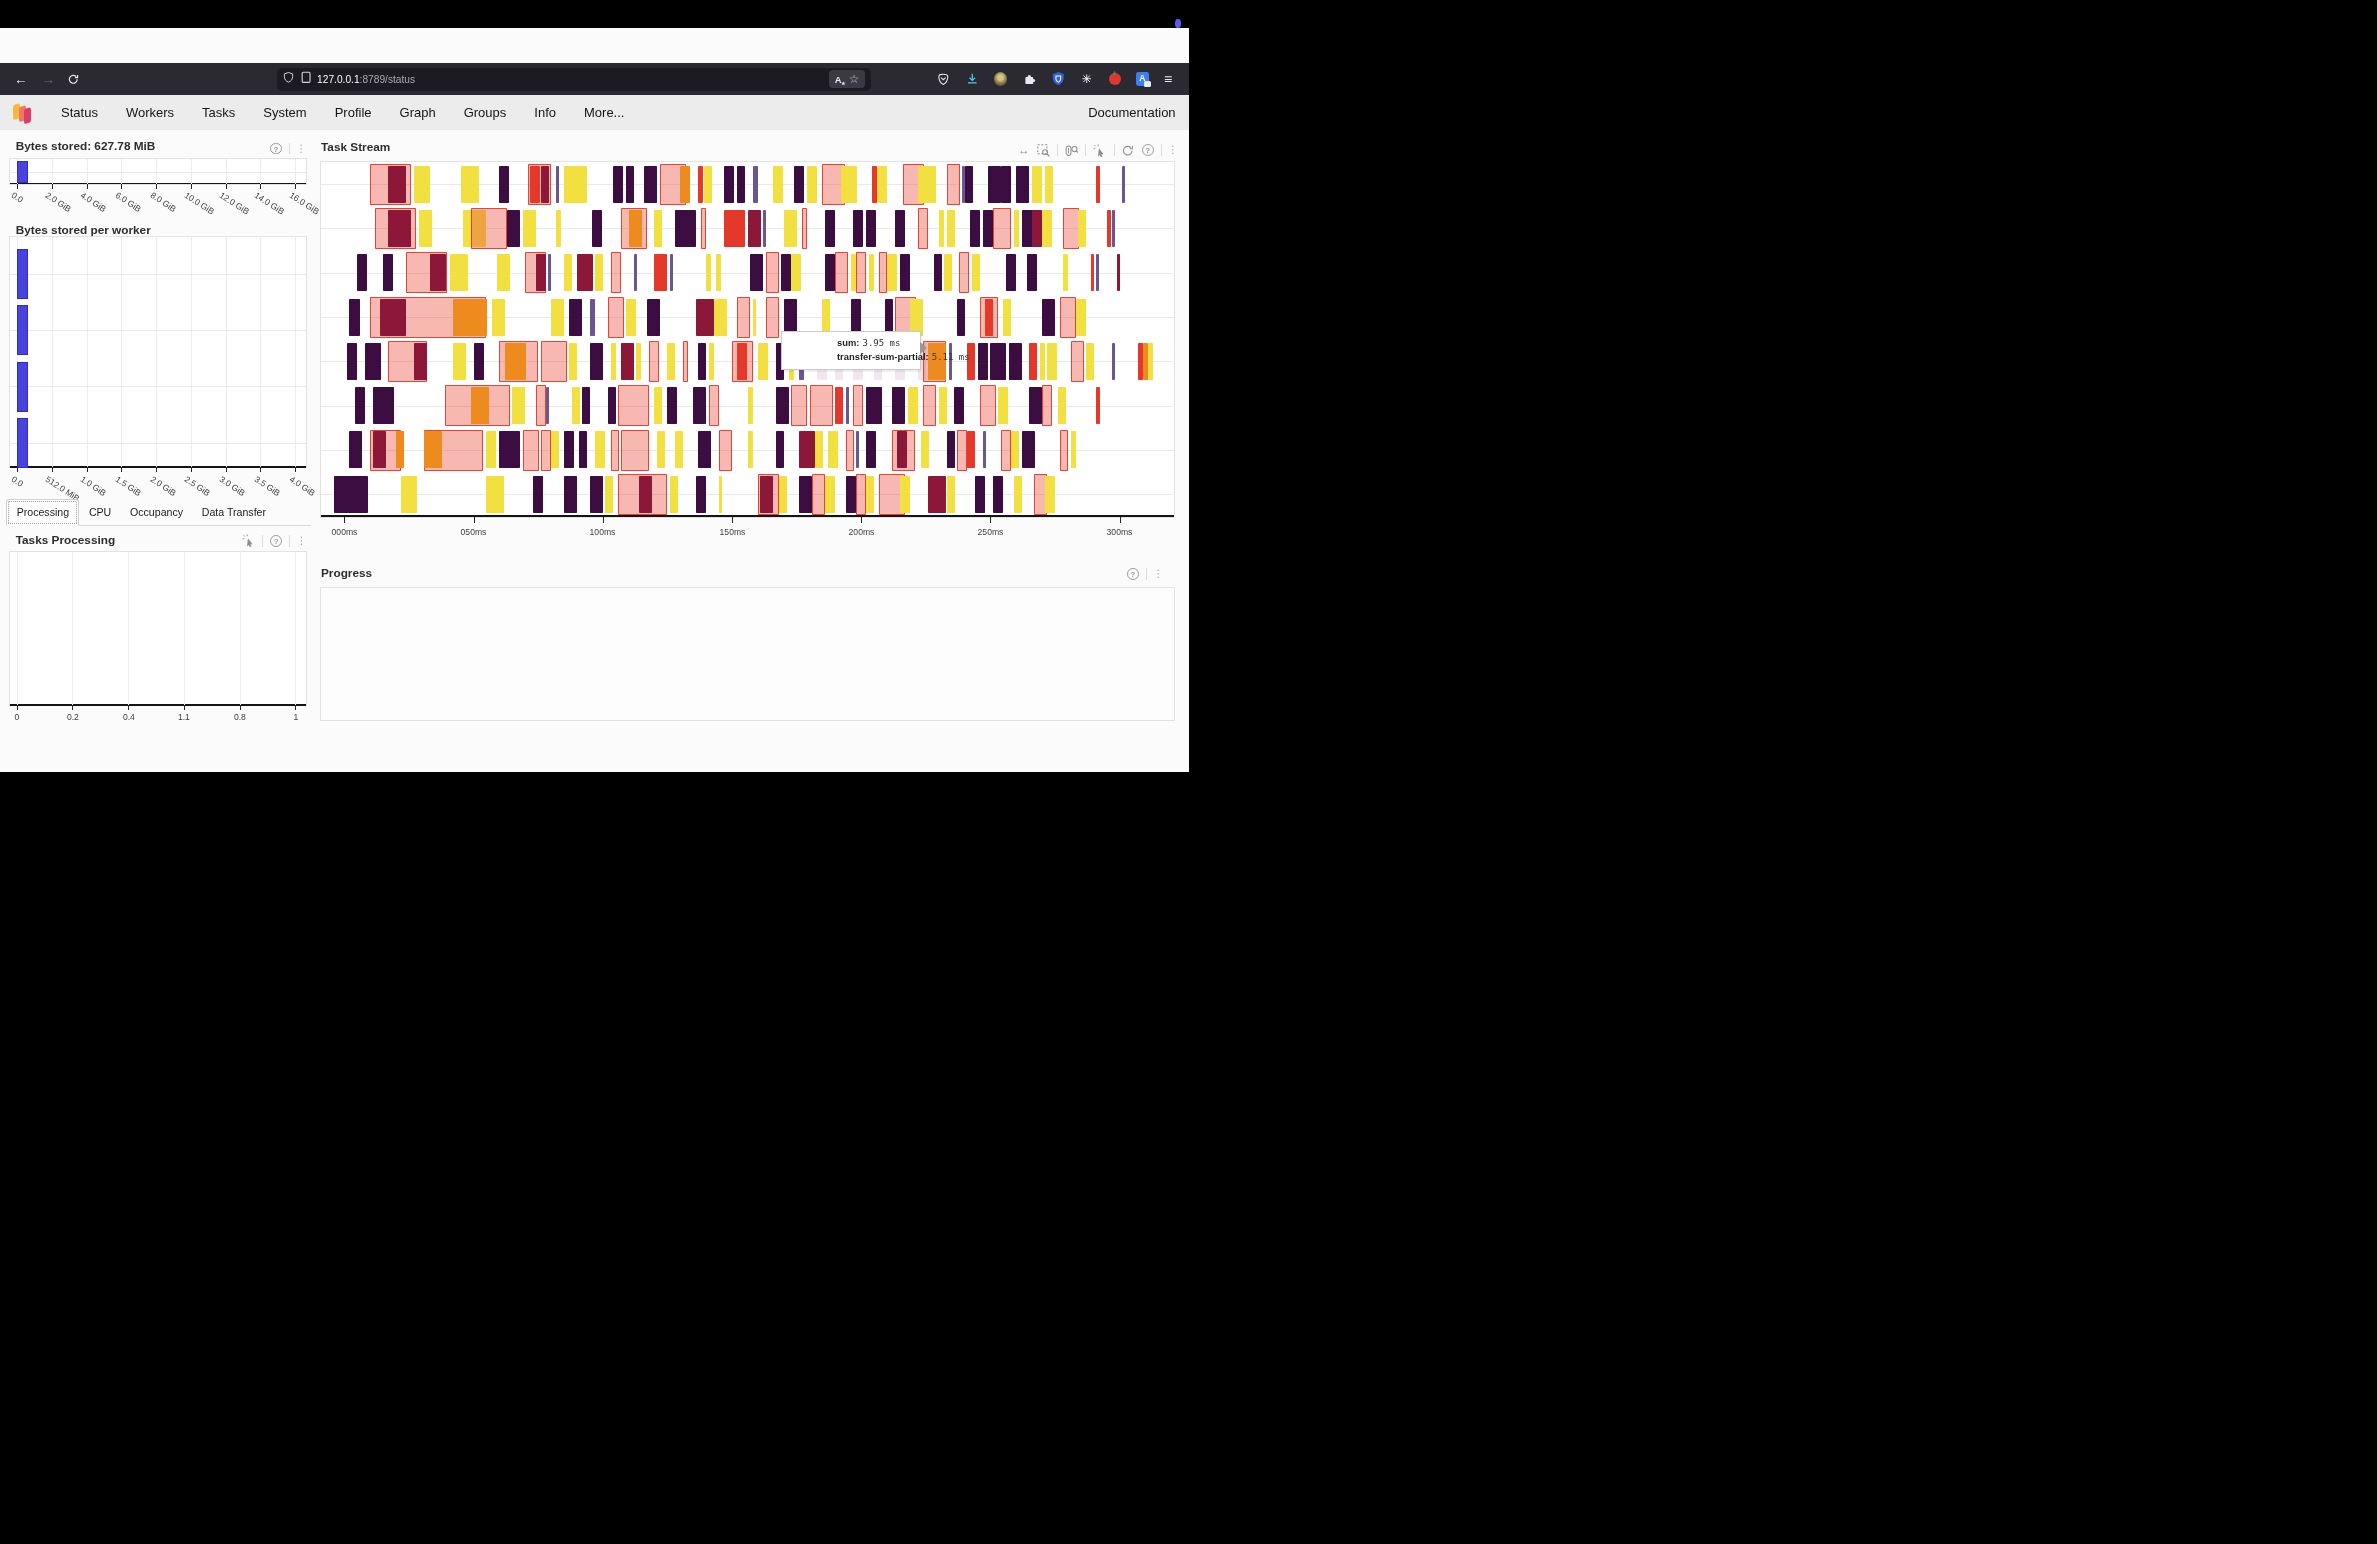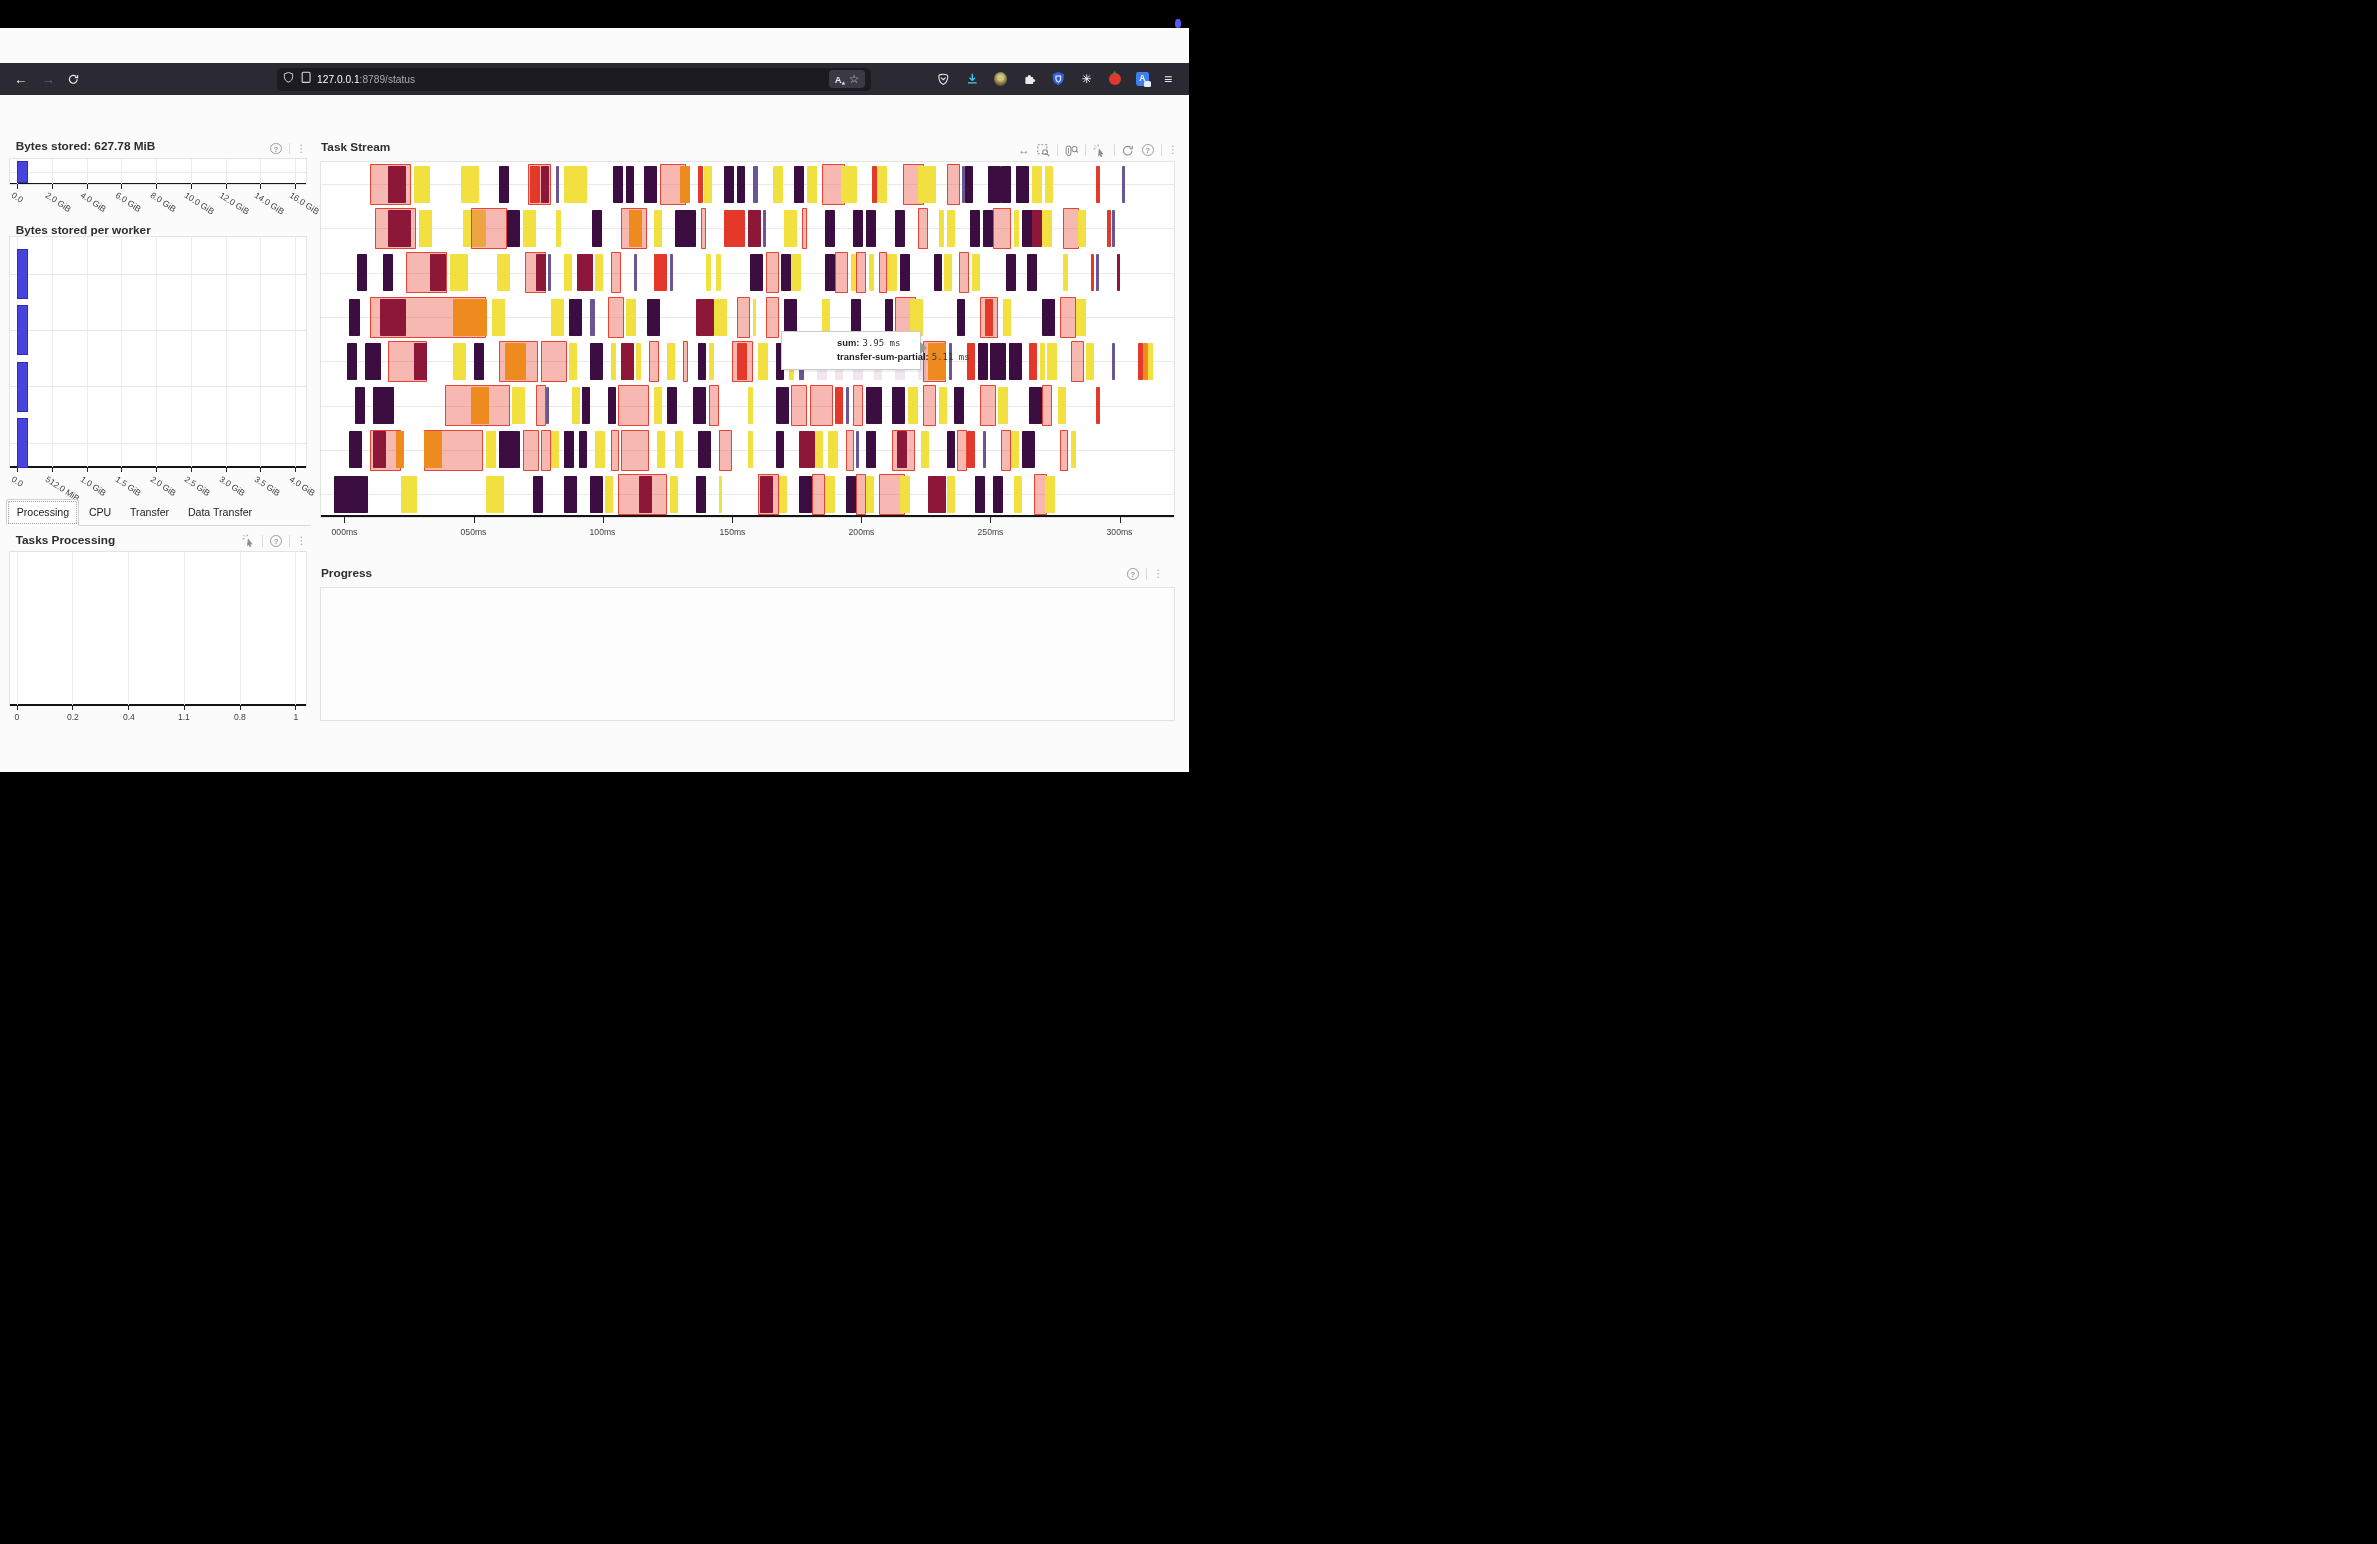--- a/index.html
+++ b/index.html
@@ -159,20 +159,37 @@
               <line x1="10.2" y1="1.8" x2="1.8" y2="10.2"></line>
             </g>
           </svg>
       </span>
       <span class="tomato"></span>
       <span class="trext">A<s></s></span>
       <span class="hamb">≡</span>
     </span>
   </div>
 
+  <div class="navbar">
+    <span class="dask-logo logo-lg">
+        <i class="l1"></i>
+        <i class="l2"></i>
+        <i class="l3"></i>
+      </span>
+    <span class="nav-item">Status</span>
+    <span class="nav-item">Workers</span>
+    <span class="nav-item">Tasks</span>
+    <span class="nav-item">System</span>
+    <span class="nav-item">Profile</span>
+    <span class="nav-item">Graph</span>
+    <span class="nav-item">Groups</span>
+    <span class="nav-item">Info</span>
+    <span class="nav-item">More...</span>
+    <span class="nav-doc">Documentation</span>
+  </div>
 
   <div class="content">
 
     <div class="ptitle" style="left:15.7px;top:9.4px;">Bytes stored: 627.78 MiB</div>
     <div class="tools" style="left:270px;top:12.6px;">
       <span class="qicon">?</span>
       <span class="micon">⋮</span>
     </div>
     <div class="plot" id="plot-bytes" style="left:9.4px;top:28px;width:296px;height:25px;overflow:visible;">
         <div class="axisline" style="top: 23.6px; width: 100%;"></div>
@@ -243,21 +260,21 @@
         <div class="bluebar" style="left: 7px; top: 68px; height: 50px; width: 10.6px;"></div>
         <div class="gridh" style="top: 149px; width: 100%;"></div>
         <div class="bluebar" style="left: 7px; top: 125px; height: 50px; width: 10.6px;"></div>
         <div class="gridh" style="top: 206px; width: 100%;"></div>
         <div class="bluebar" style="left: 7px; top: 181px; height: 50px; width: 10.6px;"></div>
       </div>
 
     <div class="tabstrip">
       <span class="tabbtn active">Processing</span>
       <span class="tabbtn">CPU</span>
-      <span class="tabbtn">Transfer</span>
+      <span class="tabbtn">Occupancy</span>
       <span class="tabbtn">Data Transfer</span>
     </div>
 
     <div class="ptitle" style="left:15.7px;top:403px;">Tasks Processing</div>
     <div class="tools" style="left:242px;top:404px;">
       <span class="tool">
         <svg width="13.4" height="13.4" viewBox="0 0 17 17">
             <path d="M7.5 5.5l6 7.6-3 .1 1.6 3.2-1.8.9-1.6-3.3-2.3 2z" fill="#8d8d8d"></path>
             <g stroke="#8d8d8d" stroke-width="1.2">
               <line x1="2" y1="1.5" x2="3.6" y2="3.1"></line>

